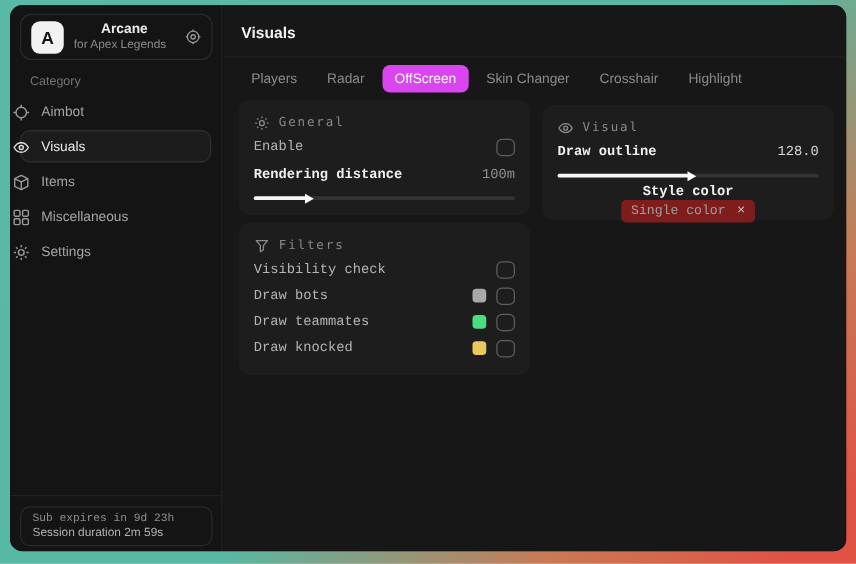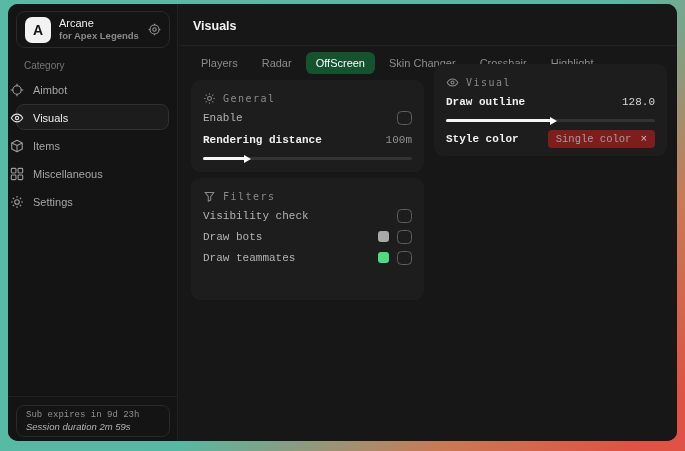--- a/index.html
+++ b/index.html
@@ -16,56 +16,56 @@
   .sidebar { position:absolute; left:0; top:0; width:170px; height:100%;
     background:#141414; border-right:1px solid #232323; }
 
   .profile-card { position:absolute; left:8px; top:7px; width:154px; height:37px;
     border:1px solid #2a2a2a; border-radius:9px; display:flex; align-items:center;
     padding:0 8px; gap:8px; }
   .logo-box { width:26px; height:26px; background:#f2f2f2; border-radius:7px;
     display:flex; align-items:center; justify-content:center;
     color:#141414; font-weight:bold; font-size:14px; }
   .profile-text { flex:1; line-height:1.25; }
-  .profile-name { color:#ececec; font-size:11px; font-weight:normal; }
-  .profile-sub { color:#8a8a8a; font-size:9.5px;font-weight:bold; }
+  .profile-name { color:#ececec; font-size:11px; font-weight:bold;text-align:center; }
+  .profile-sub { color:#8a8a8a; font-size:9.5px; }
   .profile-action { color:#9a9a9a; display:flex; cursor:pointer; }
 
   .category-label { position:absolute; left:16px; top:56px; color:#757575; font-size:10px; }
 
   .nav { position:absolute; left:0; top:72px; width:100%; }
   .nav-item { position:relative; height:28px; display:flex; align-items:center;
     padding-left:2px; gap:9px; color:#a5a5a5; font-size:11px; cursor:pointer; }
   .nav-item .icon { color:#9a9a9a; display:flex; }
   .nav-item.active { color:#ebebeb; }
   .nav-item.active .icon { color:#dcdcdc; }
   .nav-item.active::before { content:''; position:absolute; left:8px; right:8px; top:0; bottom:2px;
     background:#1c1c1c; border:1px solid #303030; border-radius:8px; }
   .nav-item > * { position:relative; }
 
   .sidebar-divider { position:absolute; left:0; top:392px; width:100%; height:1px; background:#212121; }
 
   .footer-card { position:absolute; left:8px; top:401px; width:154px; height:32px;
     border:1px solid #2a2a2a; border-radius:8px; padding:3px 9px;
     display:flex; flex-direction:column; justify-content:center; gap:1px; }
   .footer-line1 { font-family:Liberation Mono, monospace; font-size:9px; color:#8f8f8f; }
-  .footer-line2 { font-size:9.5px; color:#b3b3b3;font-style:italic; }
+  .footer-line2 { font-size:9.5px; color:#b3b3b3; }
 
   
   .main { position:absolute; left:171px; top:0; right:0; bottom:0; background:#171717; }
   .main-header { position:absolute; left:0; top:0; right:0; height:42px; border-bottom:1px solid #222; }
   .page-title { position:absolute; left:14px; top:15px; color:#f2f2f2; font-size:12.5px; font-weight:bold; }
 
   .tabs { position:absolute; left:12px; top:48px; display:flex; align-items:center; gap:4px; }
   .tab { color:#8b8b8b; font-size:11px; padding:5px 10px; border-radius:6px; cursor:pointer; white-space:nowrap; }
-  .tab.active { background:#14532d; color:#fafafa; }
+  .tab.active { background:#d946ef; color:#fafafa; }
 
   .panel { position:absolute; width:233px; background:#1d1d1d; border-radius:9px; padding:9px 12px 11px; }
   .panel-general { left:12px; top:76px; height:92px; }
-  .panel-visual  { left:255px; top:60px; height:92px; }
+  .panel-visual  { left:255px; top:80px; height:92px; }
   .panel-filters { left:12px; top:174px; height:122px; }
 
   .panel-header { display:flex; align-items:center; gap:7px; height:18px; color:#8a8a8a; }
   .panel-title { font-family:"DejaVu Sans Mono", monospace; font-size:10px; letter-spacing:1.5px; }
 
   .row { display:flex; align-items:center; justify-content:space-between; height:22px;font-family:Liberation Mono, monospace; }
   .row-filters { height:21px; }
   .label-dim { color:#b3b3b3; font-size:11px; }
   .label-strong { color:#f0f0f0; font-size:11px; font-weight:bold; }
   .value { color:#8f8f8f; font-size:11px; }
@@ -246,21 +246,21 @@
           <span class="panel-title">Visual</span>
         </div>
         <div class="row">
           <span class="label-strong">Draw outline</span>
           <span class="value-light">128.0</span>
         </div>
         <div class="slider">
           <div class="slider-track"></div>
           <div class="slider-fill" style="width: 50%;"></div>
         </div>
-        <div class="row" style="margin-top:3px;">
+        <div class="row" style="margin-top:3px;flex-direction:column;">
           <span class="label-strong">Style color</span>
           <span class="chip">
             <span class="chip-label">Single color</span>
             <span class="chip-close">×</span>
           </span>
         </div>
       </div>
 
       <div class="panel panel-filters">
         <div class="panel-header">
@@ -286,17 +286,24 @@
         </div>
 
         <div class="row row-filters">
           <span class="label-dim">Draw teammates</span>
           <span class="right-group">
             <span class="swatch" style="background: rgb(74, 222, 128);"></span>
             <span class="checkbox"></span>
           </span>
         </div>
 
+        <div class="row row-filters">
+          <span class="label-dim">Draw knocked</span>
+          <span class="right-group">
+            <span class="swatch" style="background: rgb(232, 201, 94);"></span>
+            <span class="checkbox"></span>
+          </span>
+        </div>
       </div>
 
     </div>
   </div>
 </div>
 
 </body></html>

